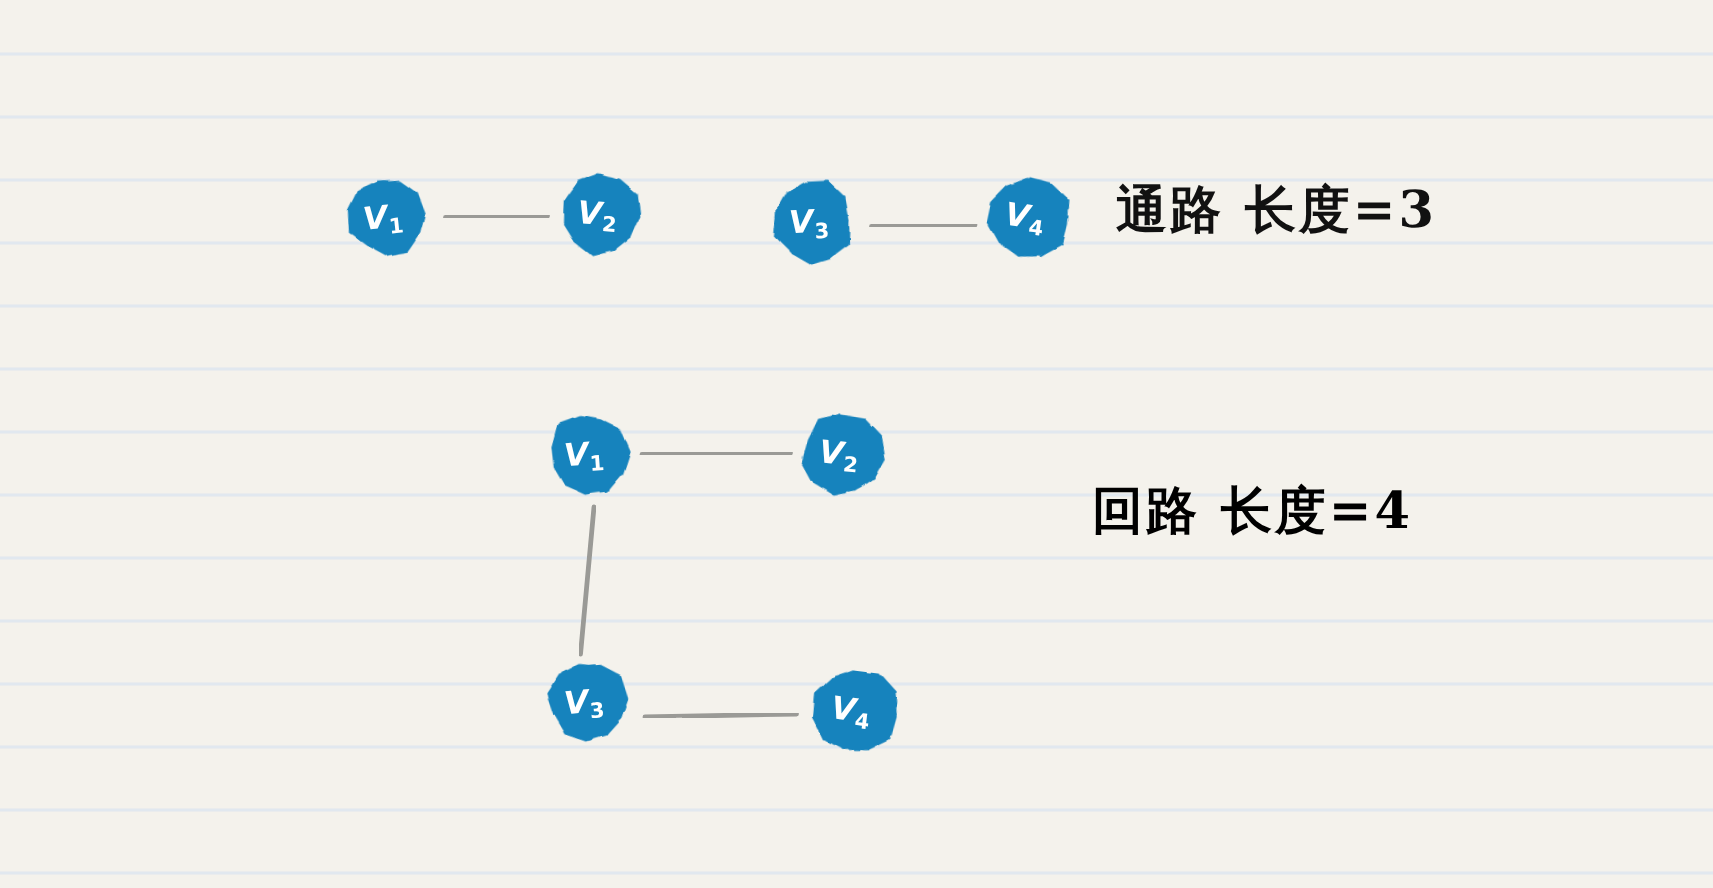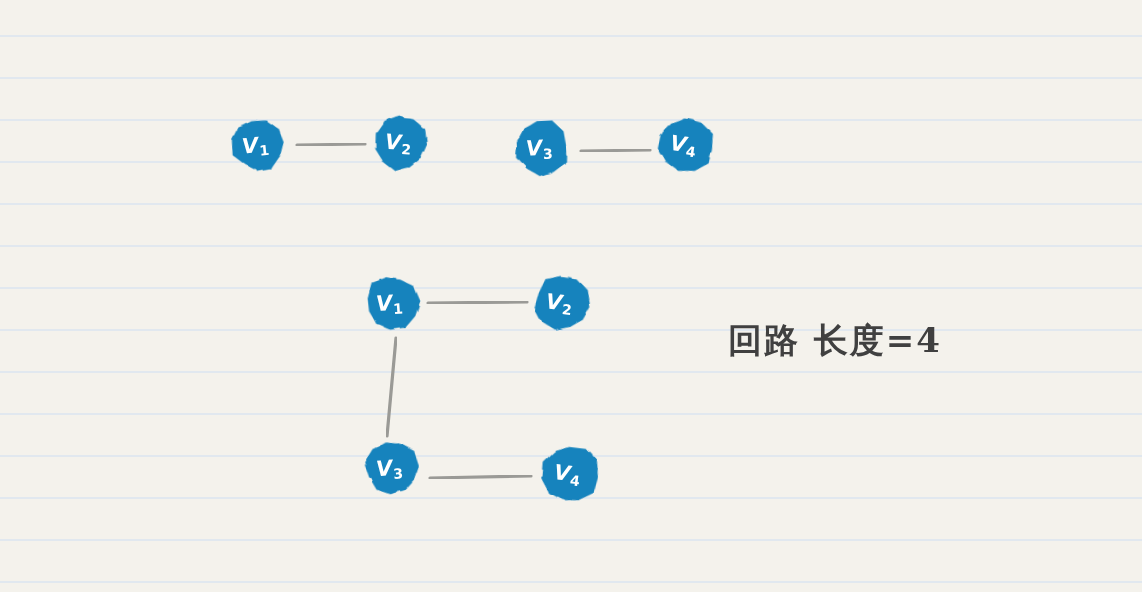--- a/index.html
+++ b/index.html
@@ -129,16 +129,17 @@
           <path d="M 418.9 468.0 Q 411.8 483.8 412.9 481.4 Q 400.7 492.9 402.6 491.1 Q 385.7 494.6 388.3 494.1 Q 372.1 487.1 374.6 488.1 Q 367.2 472.6 368.3 474.9 Q 364.2 457.3 364.8 460.0 Q 376.0 445.4 374.3 447.6 Q 390.8 441.1 388.3 442.1 Q 405.2 445.2 402.6 444.7 Q 417.8 454.4 415.5 452.9 Q 419.5 470.7 418.9 468.0 Z" fill="#1683bd" filter="url(#rough)"></path>
           <text class="node-label" x="389" y="469">V<tspan class="node-sub" dx="1" dy="6">3</tspan></text>
         </g>
         <g transform="rotate(7 570 474)">
           <path d="M 598.1 474.0 Q 595.3 492.8 595.7 490.0 Q 579.3 500.5 581.8 498.9 Q 563.2 501.1 566.0 500.8 Q 548.4 494.1 551.1 495.1 Q 540.5 479.5 542.1 481.9 Q 541.3 463.0 541.5 465.9 Q 553.5 451.3 551.6 453.5 Q 568.6 446.1 566.0 447.2 Q 585.6 447.3 582.6 447.3 Q 597.5 460.3 595.3 458.3 Q 598.6 476.8 598.1 474.0 Z" fill="#1683bd" filter="url(#rough)"></path>
           <text class="node-label" x="567" y="475">V<tspan class="node-sub" dx="1" dy="6">4</tspan></text>
         </g>
       </g>
   </svg>
 
+  <div class="annot" id="annot-path" style="left: 744px; top: 117px; color: rgb(17, 17, 17);">通路 长度=3</div>
 
-  <div class="annot" id="annot-cycle" style="left: 728px; top: 318px; color: #404040;">回路 长度=4</div>
+  <div class="annot" id="annot-cycle" style="left: 728px; top: 318px; color: #000000;">回路 长度=4</div>
 
 </div>
 
 </body></html>

